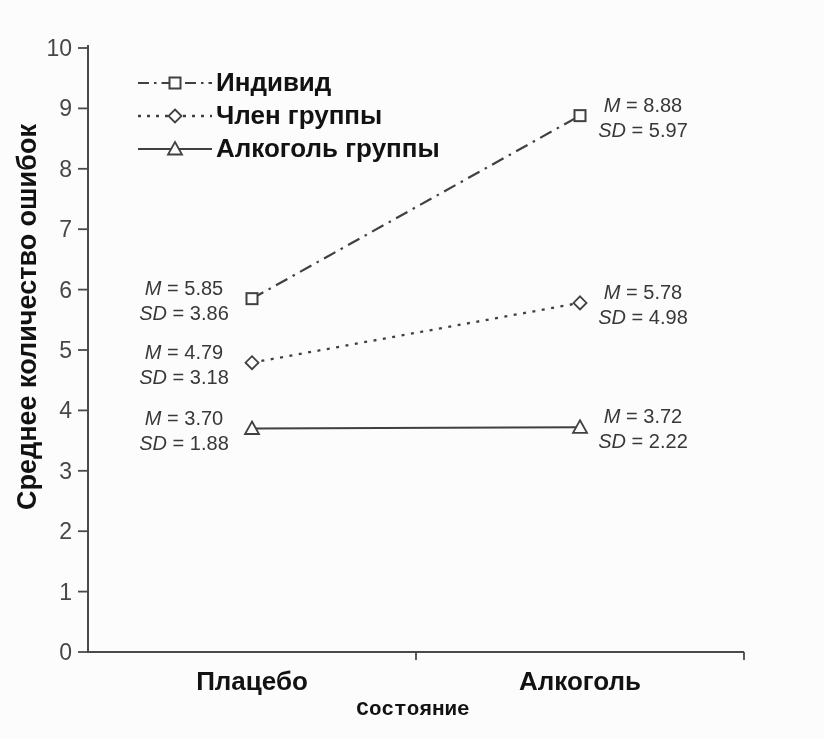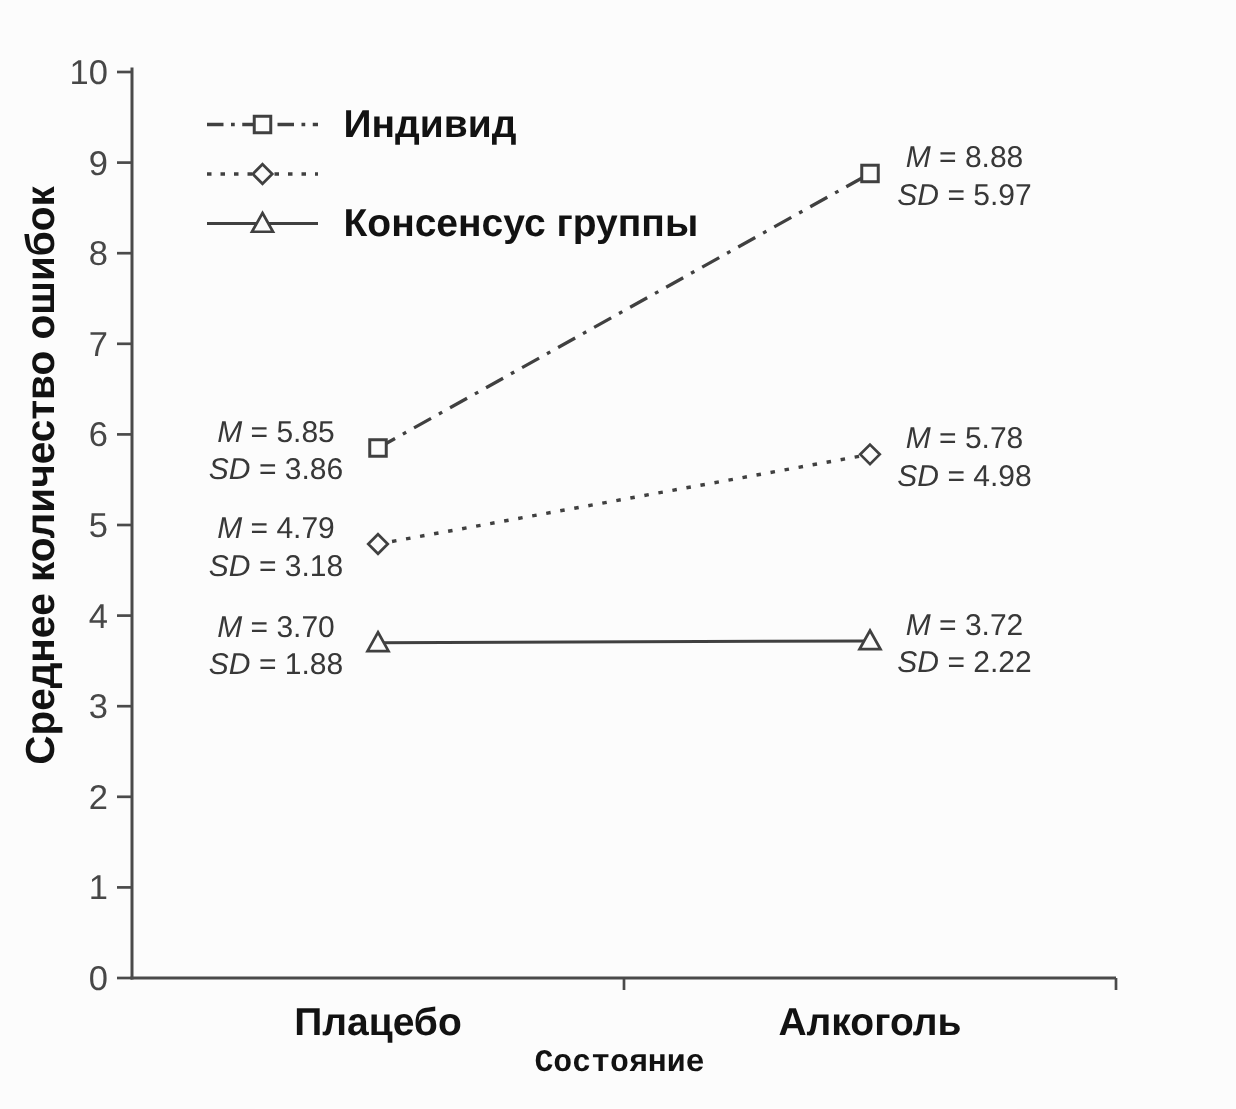--- a/index.html
+++ b/index.html
@@ -48,21 +48,21 @@
   }
   .legend {
     position: absolute;
     left: 136px;
     top: 66px;
   }
   .legend-item {
     display: flex;
     align-items: center;
     height: 33px;
-    gap: 15px;
+    gap: 2px;
   }
   .legend-label {
     font-size: 26px;
     font-weight: 700;
     color: #121212;
     white-space: nowrap;
   }
 </style>
 </head>
 <body>
@@ -128,24 +128,25 @@
           <line x1="2" y1="12" x2="76" y2="12" stroke="#404040" stroke-width="2.2" stroke-dasharray="11 5 2.5 5"></line>
           <rect stroke="#404040" fill="#fcfcfc" x="33.5" y="6.5" width="11" height="11" stroke-width="2"></rect>
         </svg>
       <span class="legend-label">Индивид</span>
     </div>
     <div class="legend-item">
       <svg class="swatch" width="78" height="24">
           <line x1="2" y1="12" x2="76" y2="12" stroke="#404040" stroke-width="2.3" stroke-dasharray="3 6"></line>
           <path stroke="#404040" fill="#fcfcfc" d="M 39 5.5 L 45.5 12 L 39 18.5 L 32.5 12 Z" stroke-width="1.8"></path>
         </svg>
+      <span class="legend-label">Член группы</span>
     </div>
     <div class="legend-item">
       <svg class="swatch" width="78" height="24">
           <line x1="2" y1="12" x2="76" y2="12" stroke="#404040" stroke-width="2"></line>
           <path stroke="#404040" fill="#fcfcfc" d="M 39 5 L 46 17.5 L 32 17.5 Z" stroke-width="1.8"></path>
         </svg>
-      <span class="legend-label">Консенсус группы</span>
+      <span class="legend-label">Алкоголь группы</span>
     </div>
   </div>
 
   <div class="xlabel">Состояние</div>
 </div>
 
 </body></html>

